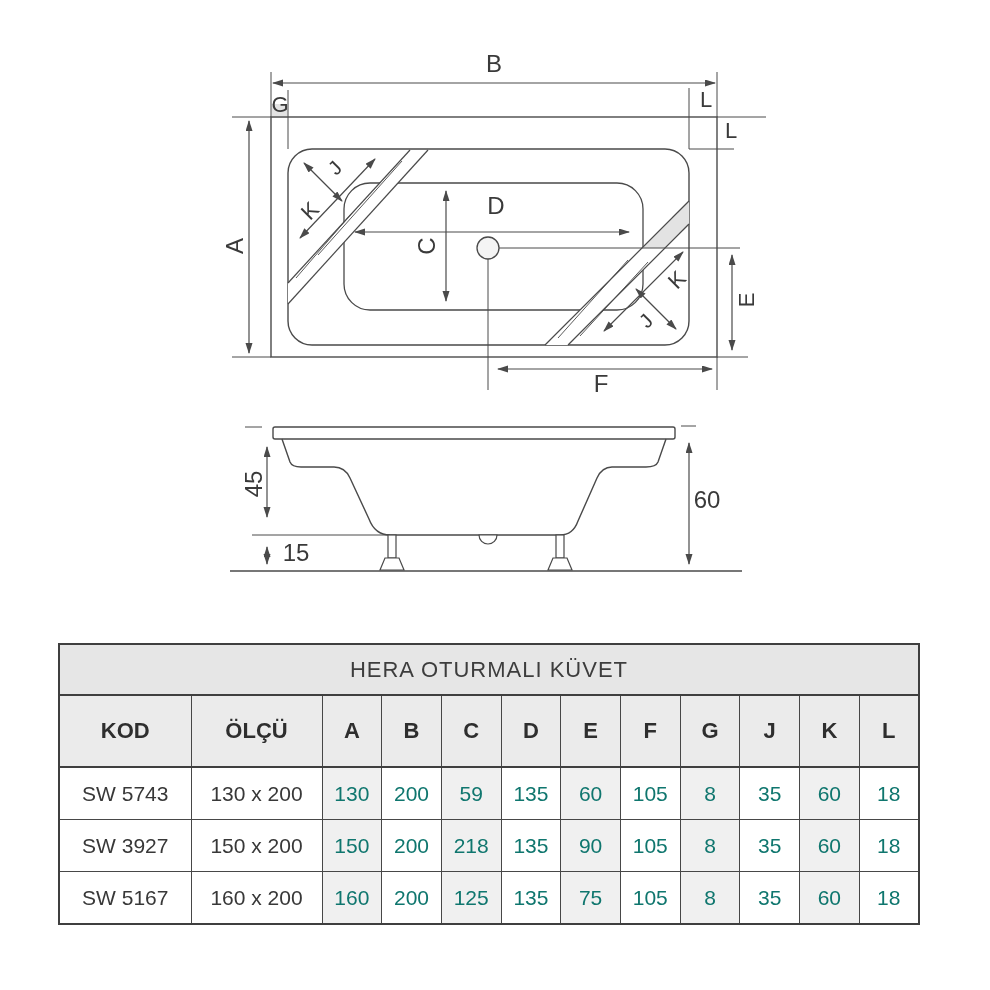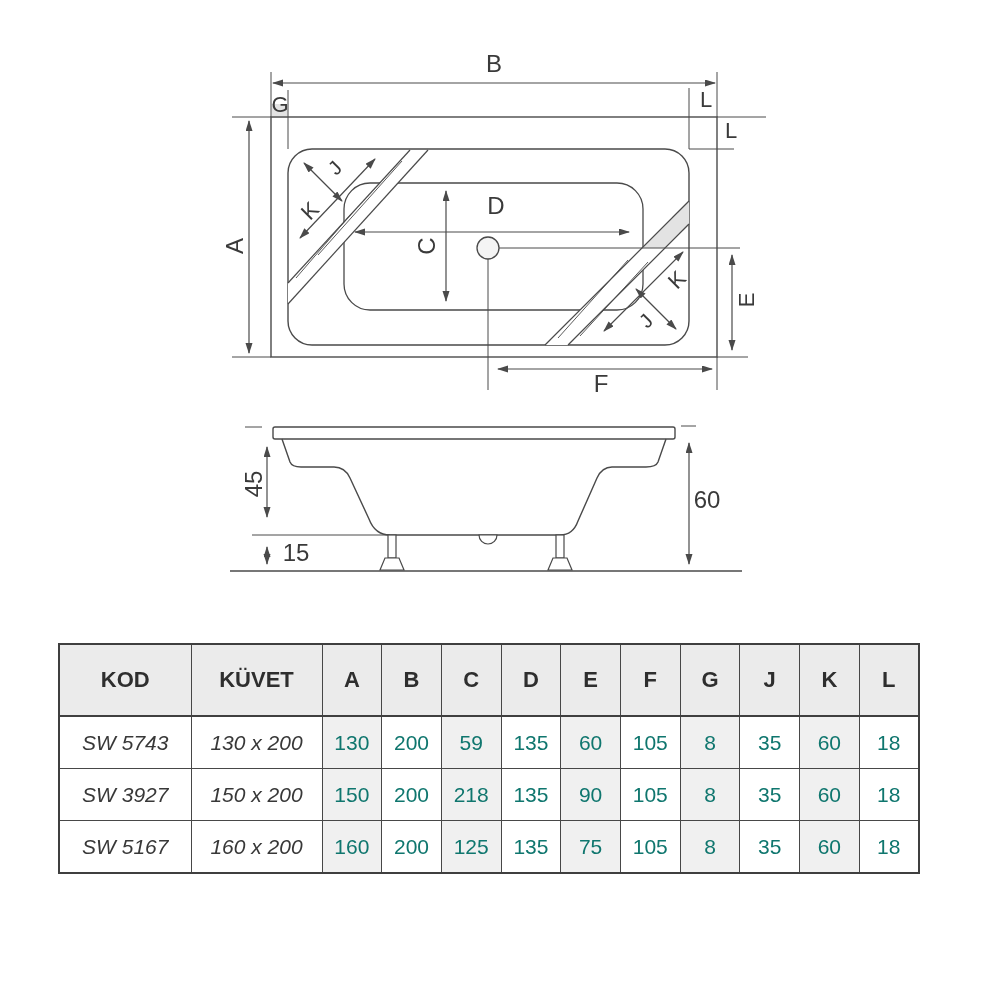--- a/index.html
+++ b/index.html
@@ -39,21 +39,21 @@
     border-bottom:2px solid #3f3f3f;
   }
   .spec-table .header-row td{
     height:70px;background:var(--header-row-bg,#ebebeb);
     font-size:22px;font-weight:700;color:#2e2e2e;
     border-bottom:2px solid #3f3f3f;
   }
   .spec-table .data-row td{
     height:51px;font-size:21px;color:#0f766e;background:#ffffff;
   }
-  .spec-table .data-row td.ident{color:#383838;font-size:21px;font-style:italic;}
+  .spec-table .data-row td.ident{color:#383838;font-size:21px;}
   .spec-table .data-row td.shade{background:var(--shaded-column-bg,#f0f0f0);}
 </style>
 </head>
 <body>
 
 <svg id="drawing" width="990" height="620" viewBox="0 0 990 620">
   <defs>
     <marker id="ah" markerUnits="userSpaceOnUse" markerWidth="12" markerHeight="9" refX="10" refY="3.5" orient="auto-start-reverse">
       <path d="M0,0 L11,3.5 L0,7 Z" fill="#4a4a4a"></path>
     </marker>
@@ -173,23 +173,26 @@
       <col style="width:59.7px">
     <col style="width:59.7px">
       <col style="width:59.7px">
       <col style="width:59.7px">
     <col style="width:59.7px">
       <col style="width:59.7px">
       <col style="width:59.7px">
     <col style="width:59.7px">
   </colgroup>
   <tbody>
+  <tr class="title-row">
+    <td colspan="12">HERA OTURMALI KÜVET</td>
+  </tr>
   <tr class="header-row">
     <td>KOD</td>
-    <td>KÜVET</td>
+    <td>ÖLÇÜ</td>
     <td>A</td>
     <td>B</td>
     <td>C</td>
     <td>D</td>
     <td>E</td>
     <td>F</td>
     <td>G</td>
     <td>J</td>
     <td>K</td>
     <td>L</td>

